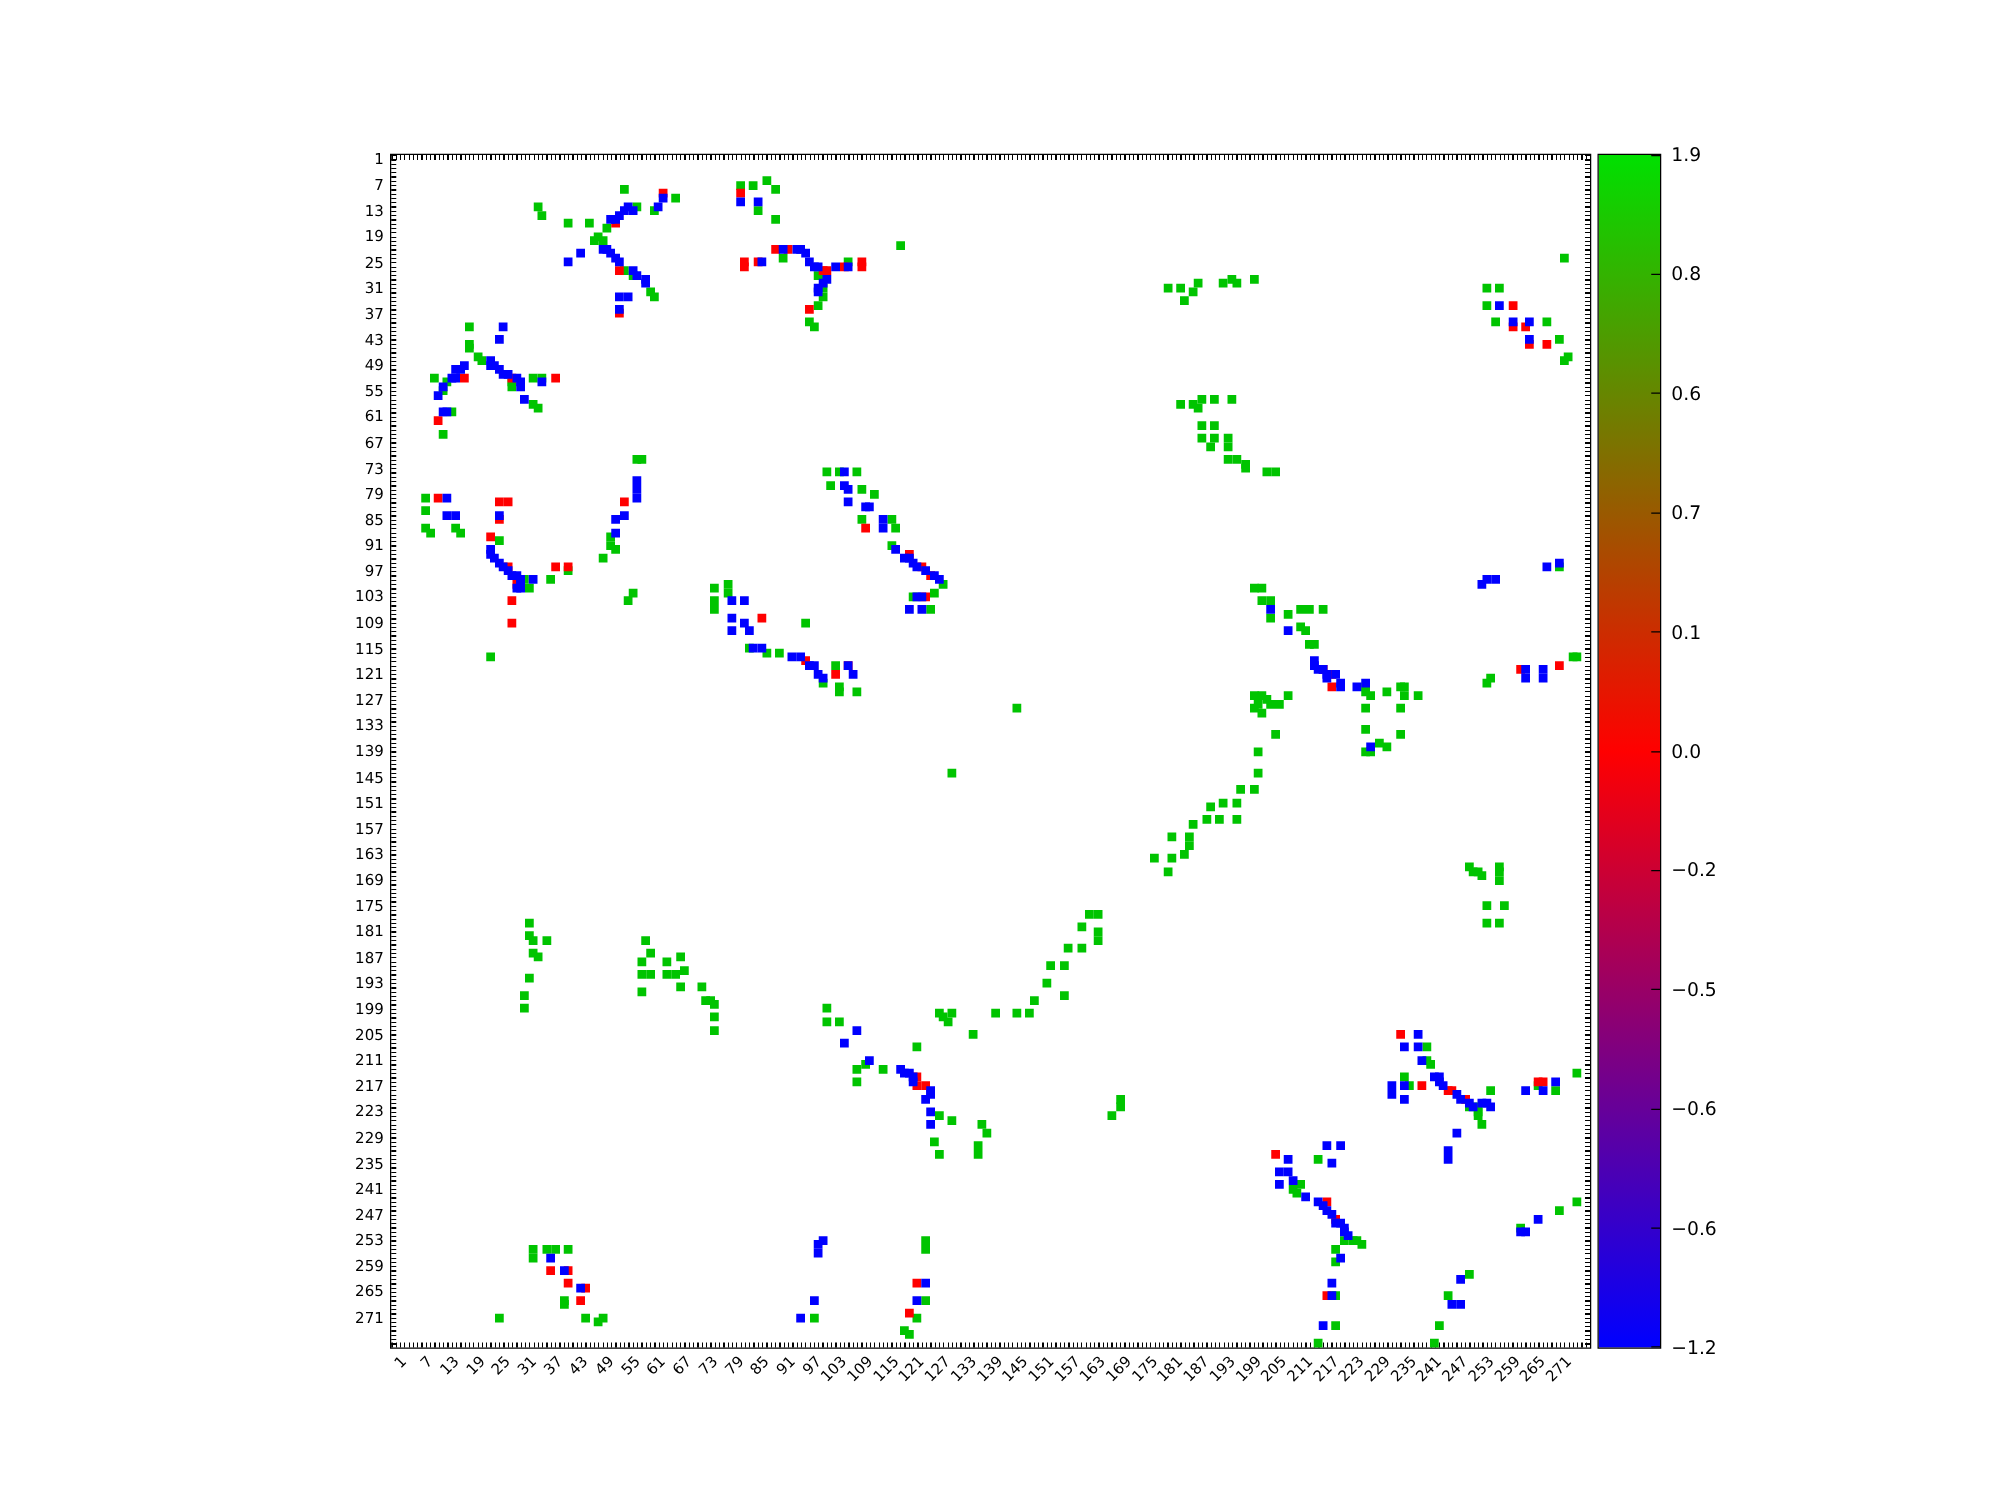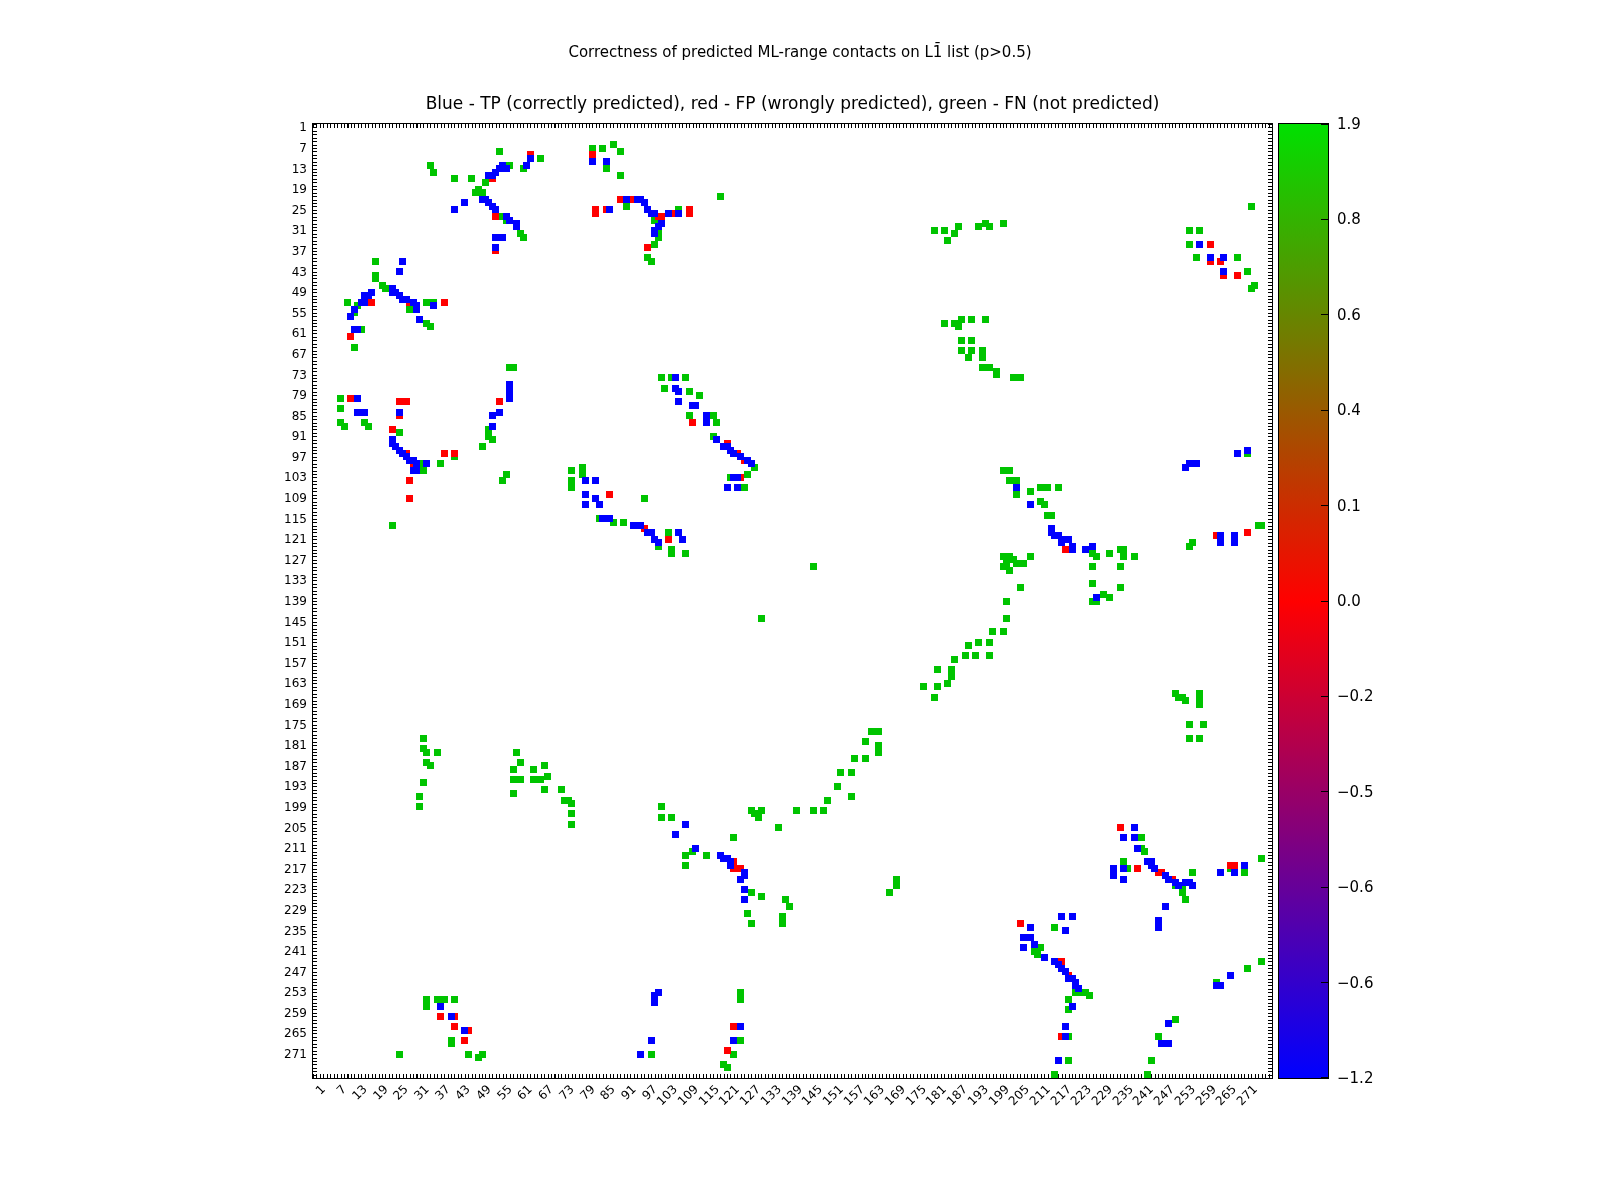--- a/index.html
+++ b/index.html
@@ -25,23 +25,21 @@
          transform:rotate(-45deg);transform-origin:100% 0;}
   #colorbar{position:absolute;left:1278px;top:123px;width:49px;height:954px;border:1px solid #000;
             background:linear-gradient(to bottom,#00e000 0%,#ff0000 50%,#0000ff 100%);}
   .cbtick{position:absolute;right:0;width:7px;height:1px;background:#000;}
   .cblabel{position:absolute;left:1337px;width:60px;text-align:left;font-size:15px;line-height:18px;}
 </style>
 </head>
 <body>
 
 <div id="figure">
-  <div class="suptitle" id="suptitle-line2">Correctness of predicted ML-range contacts on L1̄ list (p&gt;0.5)</div>
 
-  <div id="axes-title">Blue - TP (correctly predicted), red - FP (wrongly predicted), green - FN (not predicted)</div>
 
   <div id="plot-area">
     <div class="tickstrip ts-top"></div>
     <div class="tickstrip ts-bottom"></div>
     <div class="tickstrip ts-left"></div>
     <div class="tickstrip ts-right"></div>
   <div class="marker" style="background: rgb(0, 196, 0); left: 182.8px; top: 23.956px;"></div>
       <div class="marker" style="background: rgb(0, 196, 0); left: 224.2px; top: 30.82px;"></div>
       <div class="marker" style="background: rgb(0, 196, 0); left: 193.15px; top: 37.684px;"></div>
       <div class="marker" style="background: rgb(0, 196, 0); left: 206.95px; top: 41.116px;"></div>
@@ -770,21 +768,21 @@
       <div class="cbtick" style="top: 571.9px;"></div>
       <div class="cbtick" style="top: 667.3px;"></div>
       <div class="cbtick" style="top: 762.7px;"></div>
       <div class="cbtick" style="top: 858.1px;"></div>
       <div class="cbtick" style="top: 953px;"></div>
     </div>
   <div id="colorbar-labels">
       <div class="cblabel" style="top: 115px;">1.9</div>
       <div class="cblabel" style="top: 210.4px;">0.8</div>
       <div class="cblabel" style="top: 305.8px;">0.6</div>
-      <div class="cblabel" style="top: 401.2px;">0.4</div>
+      <div class="cblabel" style="top: 401.2px;">0.7</div>
       <div class="cblabel" style="top: 496.6px;">0.1</div>
       <div class="cblabel" style="top: 592px;">0.0</div>
       <div class="cblabel" style="top: 687.4px;">−0.2</div>
       <div class="cblabel" style="top: 782.8px;">−0.5</div>
       <div class="cblabel" style="top: 878.2px;">−0.6</div>
       <div class="cblabel" style="top: 973.6px;">−0.6</div>
       <div class="cblabel" style="top: 1069px;">−1.2</div>
     </div>
 </div>
 

